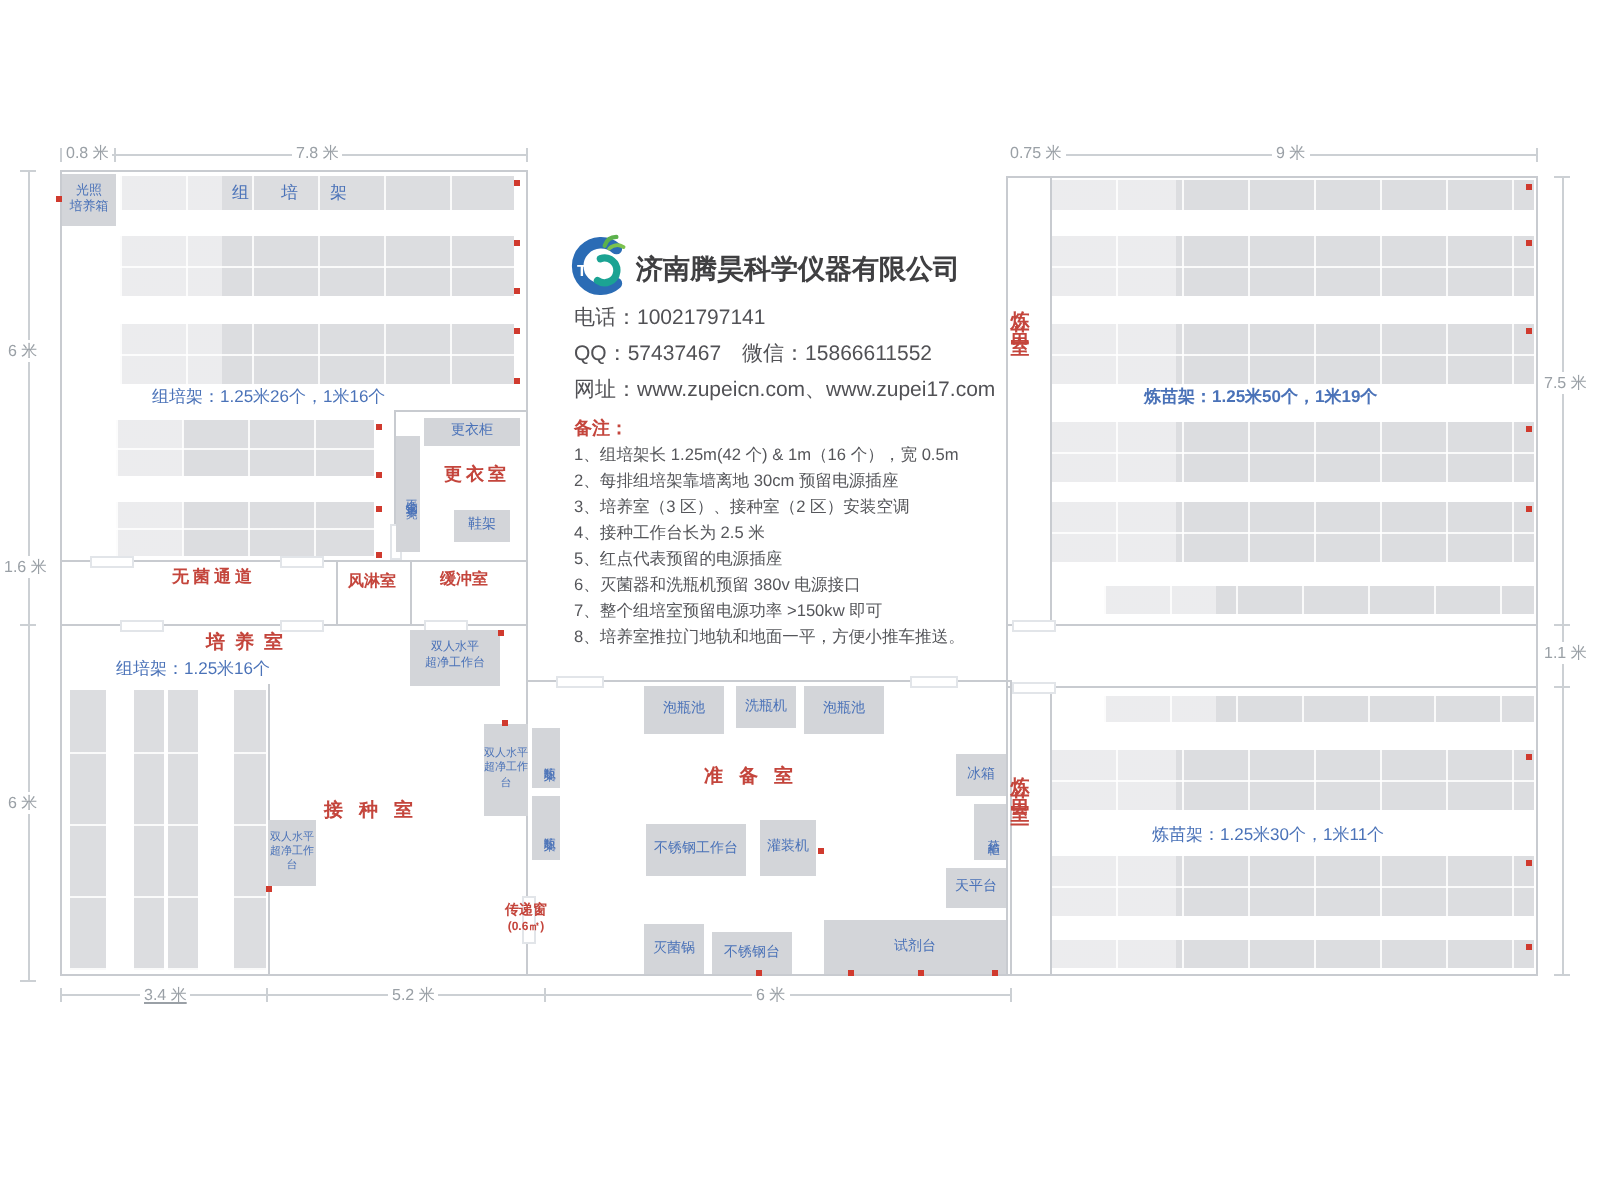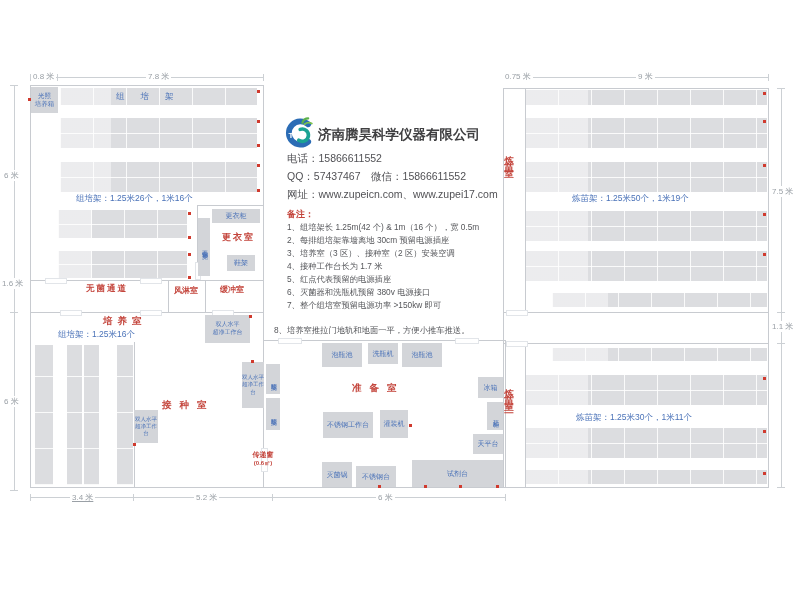--- a/index.html
+++ b/index.html
@@ -38,33 +38,33 @@
   <div style="position:absolute;left:282px;top:116px;z-index:5;">
     <svg width="32" height="34" viewBox="0 0 44 44">
       <path d="M36 10 A16 16 0 1 0 36 34" fill="none" stroke="#2b6cb5" stroke-width="8" stroke-linecap="round"></path>
       <path d="M25 17 A8.5 8.5 0 1 1 23 32" fill="none" stroke="#1ba393" stroke-width="5" stroke-linecap="round"></path>
       <path d="M28 8 Q30 2 36 2" stroke="#5cb14c" stroke-width="3" fill="none" stroke-linecap="round"></path>
       <path d="M31 10 Q36 6 41 9" stroke="#7cc24f" stroke-width="2.5" fill="none" stroke-linecap="round"></path>
       <text x="9" y="29" font-size="11" font-weight="bold" fill="#fff">TH</text>
     </svg>
   </div>
   <div class="cname" style="left:318px;top:126px;">济南腾昊科学仪器有限公司</div>
-  <div class="info" style="left:287px;top:152px;">电话：15866611552</div>
+  <div class="info" style="left:287px;top:152px;">电话：10021797141</div>
   <div class="info" style="left:287px;top:170px;">QQ：57437467　微信：15866611552</div>
   <div class="info" style="left:287px;top:188px;">网址：www.zupeicn.com、www.zupei17.com</div>
 
   <div class="red" style="left:287px;top:208px;font-size:9px;">备注：</div>
   <div class="note" style="left:287px;top:222px;">1、组培架长 1.25m(42 个) &amp; 1m（16 个），宽 0.5m</div>
   <div class="note" style="left:287px;top:235px;">2、每排组培架靠墙离地 30cm 预留电源插座</div>
   <div class="note" style="left:287px;top:248px;">3、培养室（3 区）、接种室（2 区）安装空调</div>
-  <div class="note" style="left:287px;top:261px;">4、接种工作台长为 1.7 米</div>
+  <div class="note" style="left:287px;top:261px;">4、接种工作台长为 2.5 米</div>
   <div class="note" style="left:287px;top:274px;">5、红点代表预留的电源插座</div>
   <div class="note" style="left:287px;top:287px;">6、灭菌器和洗瓶机预留 380v 电源接口</div>
   <div class="note" style="left:287px;top:300px;">7、整个组培室预留电源功率 &gt;150kw 即可</div>
-  <div class="note" style="left:274px;top:313px;margin-top:12px;">8、培养室推拉门地轨和地面一平，方便小推车推送。</div>
+  <div class="note" style="left:287px;top:313px;">8、培养室推拉门地轨和地面一平，方便小推车推送。</div>
 
   <div class="wall" style="left:30px;top:85px;width:234px;height:1px;"></div>
   <div class="wall" style="left:30px;top:85px;width:1px;height:403px;"></div>
   <div class="wall" style="left:30px;top:487px;width:476px;height:1px;"></div>
   <div class="wall" style="left:263px;top:85px;width:1px;height:403px;"></div>
   <div class="wall" style="left:263px;top:340px;width:242px;height:1px;"></div>
   <div class="wall" style="left:505px;top:340px;width:1px;height:148px;"></div>
 
   <div class="wall" style="left:30px;top:280px;width:234px;height:1px;"></div>
   <div class="wall" style="left:30px;top:312px;width:234px;height:1px;"></div>
@@ -147,21 +147,21 @@
   <div class="wall" style="left:503px;top:343px;width:265px;height:1px;"></div>
   <div class="door" style="left:506px;top:310px;width:20px;height:4px;"></div>
   <div class="door" style="left:506px;top:341px;width:20px;height:4px;"></div>
 
   <div class="vred" style="left:502px;top:148px;">炼苗室一</div>
   <div class="vred" style="left:502px;top:381px;">炼苗室二</div>
 
   <div class="shelf" style="left:525px;top:90px;width:242px;height:15px;"></div>
   <div class="shelf dbl" style="left:525px;top:118px;width:242px;height:30px;"></div>
   <div class="shelf dbl" style="left:525px;top:162px;width:242px;height:30px;"></div>
-  <div class="blue" style="left:572px;top:193px;font-size:8.5px;">炼苗架：1.25米50个，1米19个</div>
+  <div class="blue" style="left:572px;top:193px;font-size:8.5px;font-weight:bold;">炼苗架：1.25米50个，1米19个</div>
   <div class="shelf dbl" style="left:525px;top:211px;width:242px;height:30px;"></div>
   <div class="shelf dbl" style="left:525px;top:251px;width:242px;height:30px;"></div>
   <div class="shelf" style="left:552px;top:293px;width:215px;height:14px;"></div>
   <div class="shelf" style="left:552px;top:348px;width:215px;height:13px;"></div>
   <div class="shelf dbl" style="left:525px;top:375px;width:242px;height:30px;"></div>
   <div class="blue" style="left:576px;top:412px;font-size:8.5px;">炼苗架：1.25米30个，1米11个</div>
   <div class="shelf dbl" style="left:525px;top:428px;width:242px;height:30px;"></div>
   <div class="shelf" style="left:525px;top:470px;width:242px;height:14px;"></div>
 
   <div class="dot" style="left:28px;top:98px;"></div>

